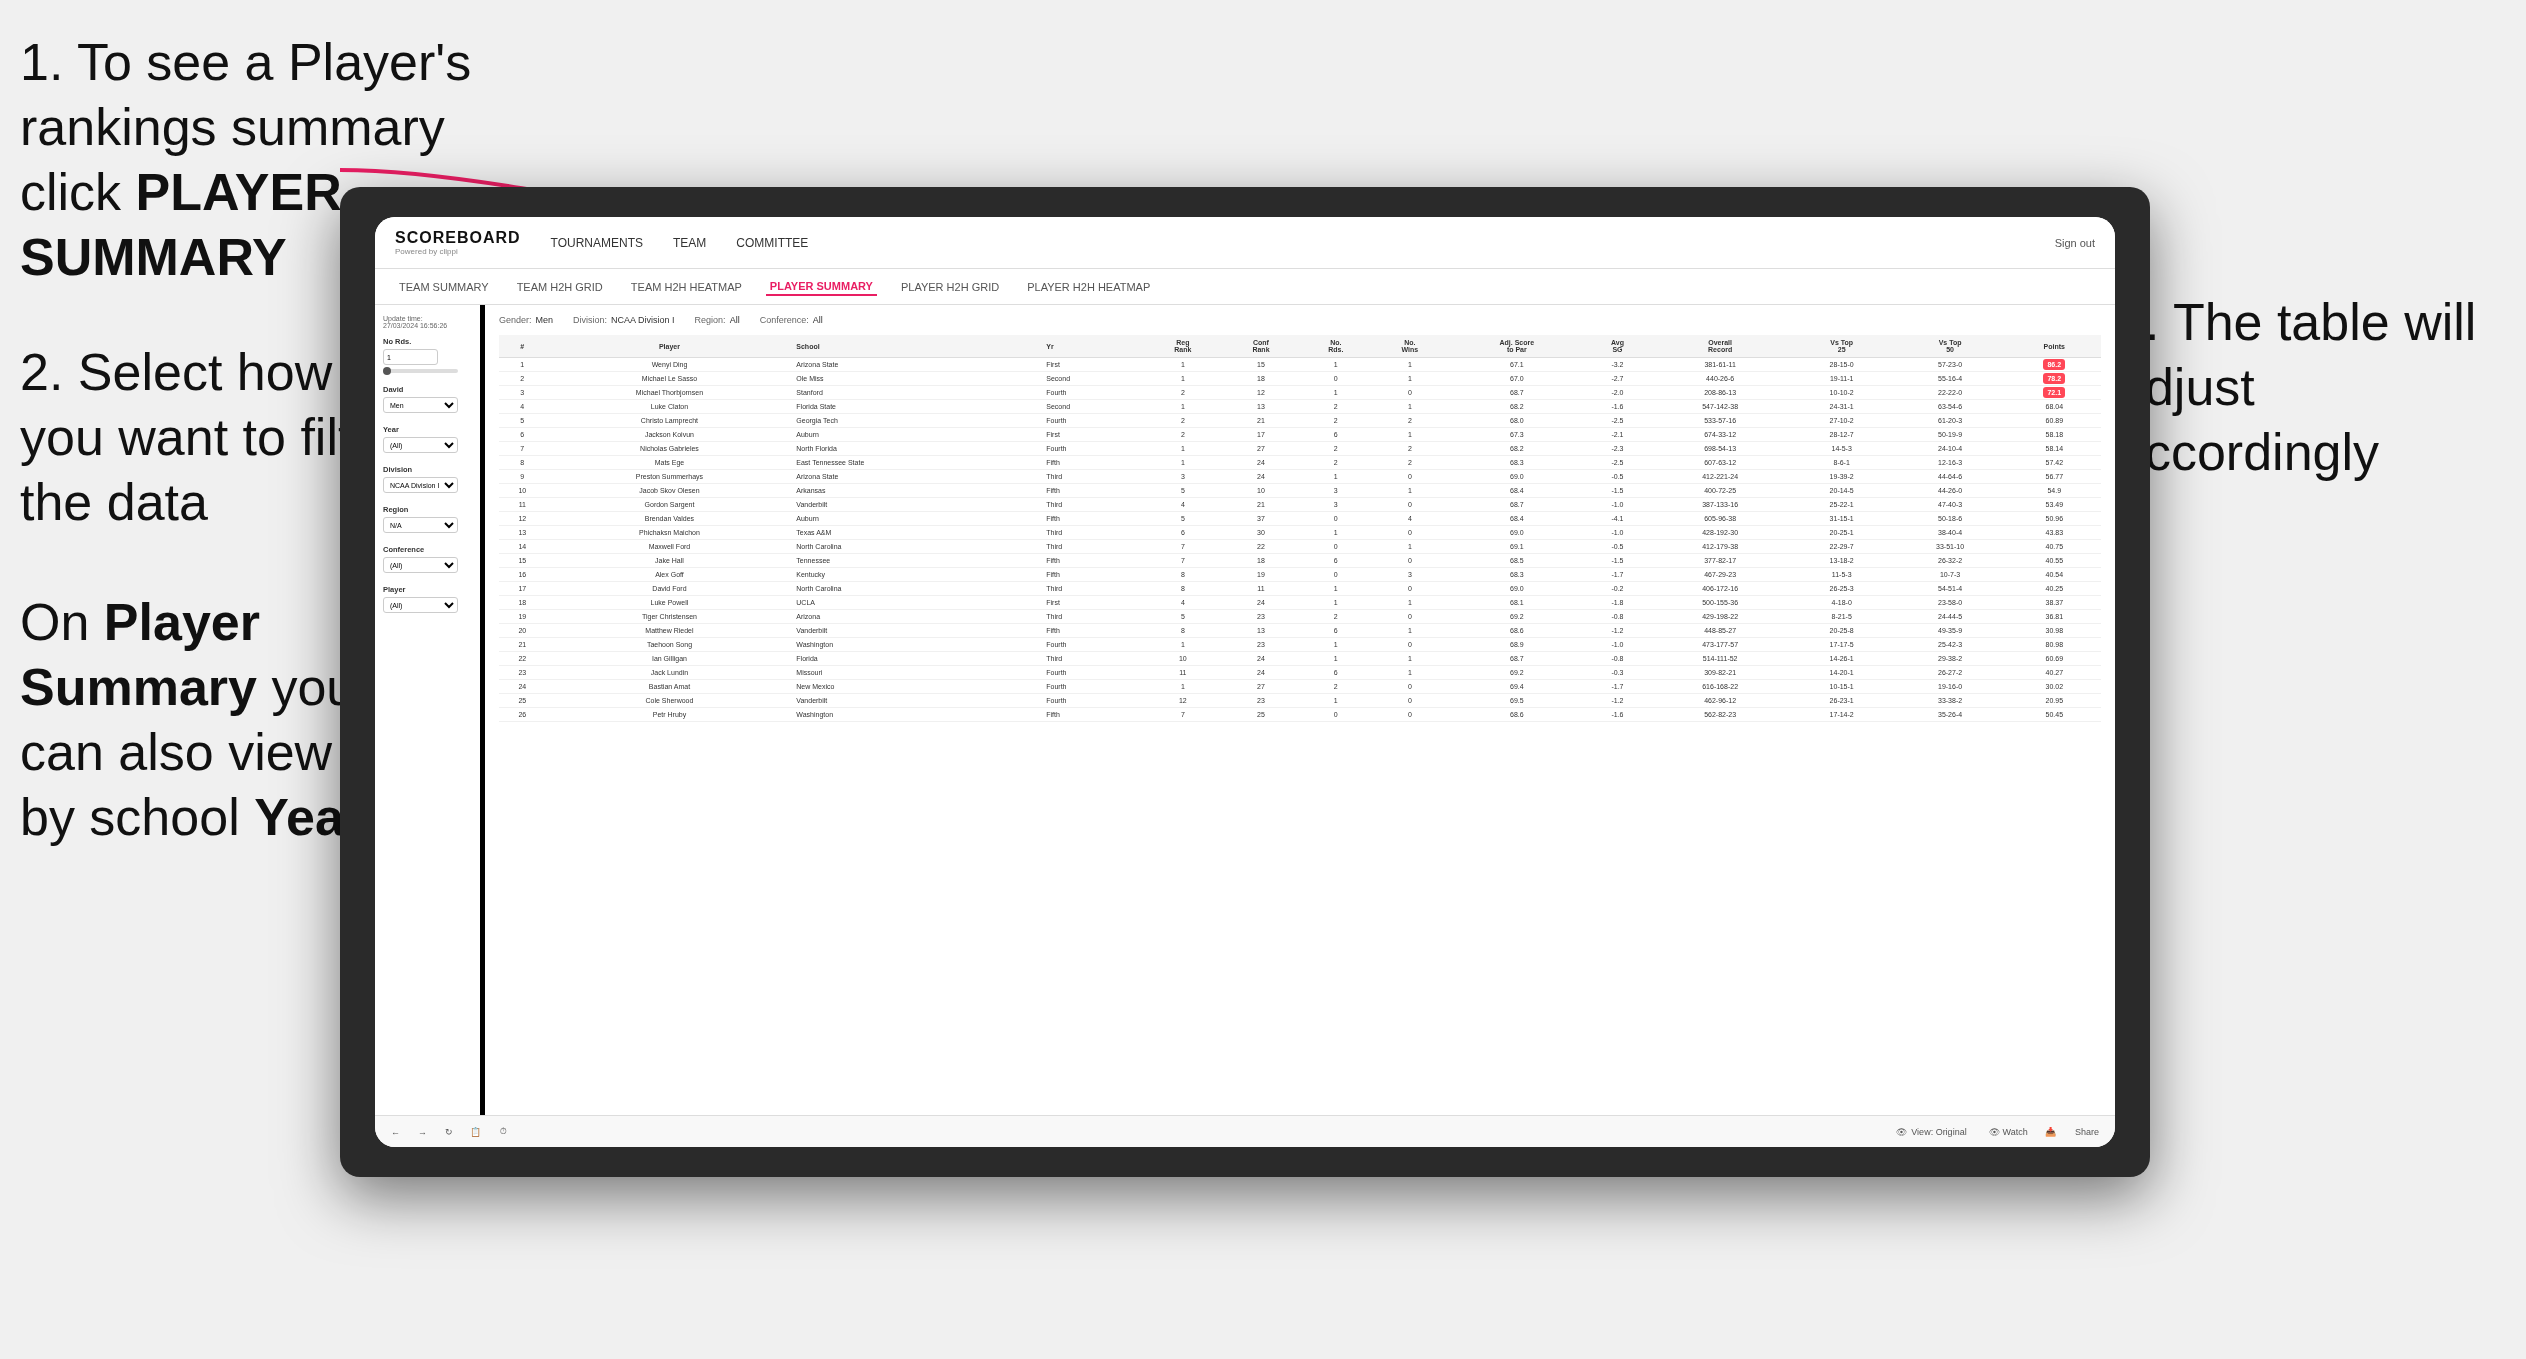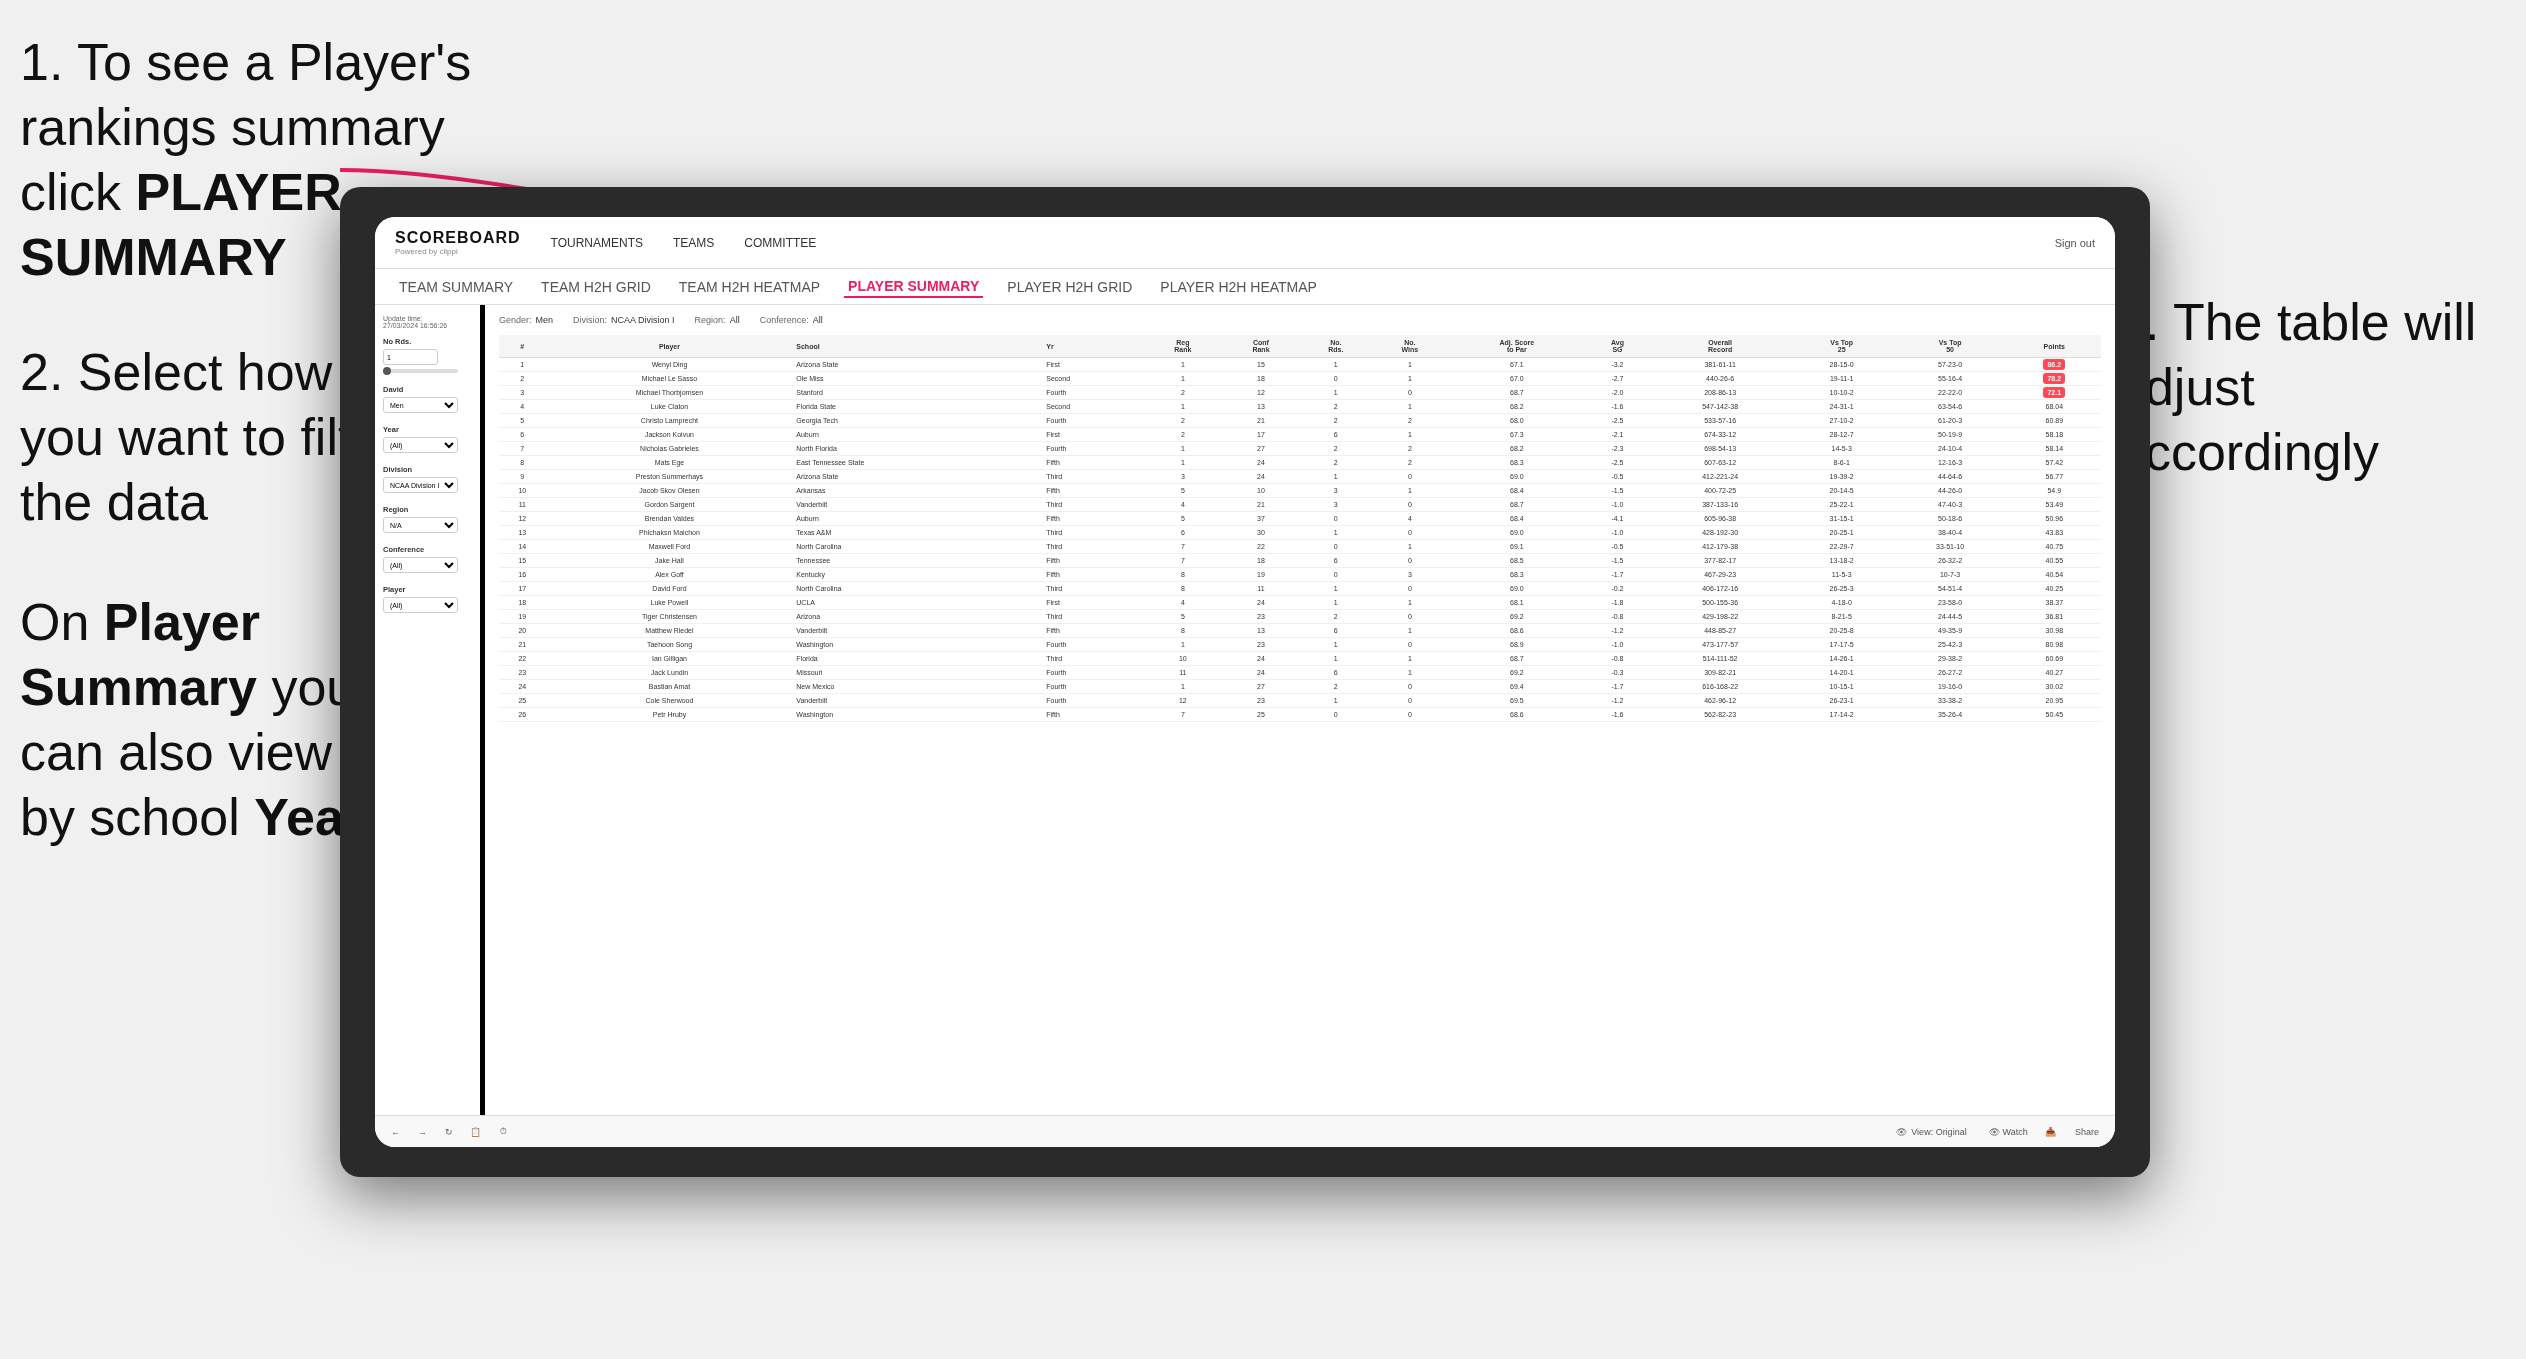--- a/index.html
+++ b/index.html
@@ -127,21 +127,21 @@
       background: #fff;
       border-bottom: 1px solid #ddd;
       padding: 0 20px;
       display: flex;
       gap: 20px;
       height: 36px;
       align-items: center;
       flex-shrink: 0;
     }
     .sub-nav-item {
-      font-size: 14px;
+      font-size: 11px;
       color: #555;
       cursor: pointer;
       padding: 2px 4px;
     }
     .sub-nav-item.active {
       color: #e91e63;
       border-bottom: 2px solid #e91e63;
       font-weight: 600;
     }
 
@@ -364,21 +364,21 @@
 <div class="tablet-outer">
   <div class="tablet-screen">
 
     <div class="nav-bar">
       <div class="logo-area">
         <span class="logo-text">SCOREBOARD</span>
         <span class="logo-sub">Powered by clippi</span>
       </div>
       <div class="nav-items">
         <a class="nav-item">TOURNAMENTS</a>
-        <a class="nav-item">TEAMS</a>
+        <a class="nav-item">TEAM</a>
         <a class="nav-item">COMMITTEE</a>
       </div>
       <div class="nav-right">Sign out</div>
     </div>
 
     <div class="sub-nav">
       <span class="sub-nav-item">TEAM SUMMARY</span>
       <span class="sub-nav-item">TEAM H2H GRID</span>
       <span class="sub-nav-item">TEAM H2H HEATMAP</span>
       <span class="sub-nav-item active">PLAYER SUMMARY</span>

